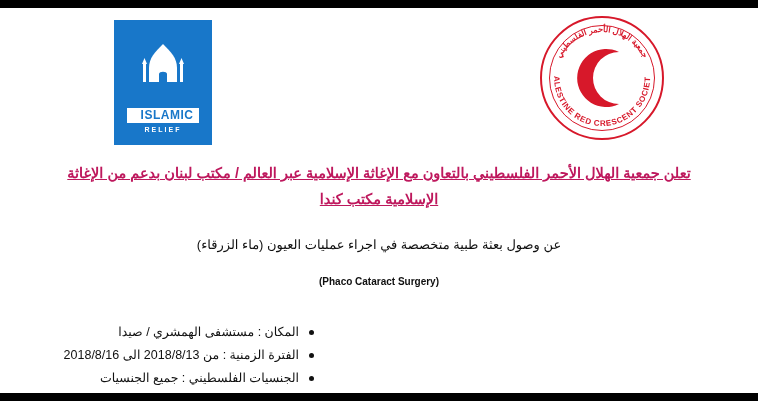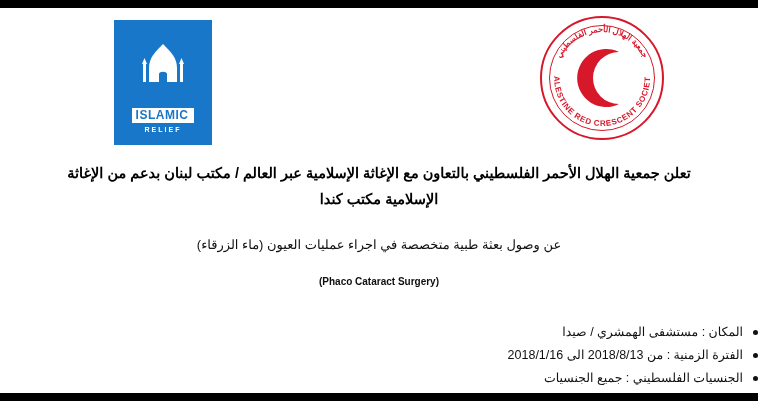--- a/index.html
+++ b/index.html
@@ -63,21 +63,21 @@
     width: 100%;
     text-align: center;
   }
   .ir-name {
     display: inline-block;
     background: #ffffff;
     color: #1877c9;
     font-size: 12px;
     font-weight: bold;
     letter-spacing: 0.5px;
-    padding: 1px 6px 1px 4px;
+    padding: 1px 6px 1px 14px;
     line-height: 13px;
     font-family: "Liberation Sans", sans-serif;
   }
   .ir-sub {
     display: block;
     margin-top: 3px;
     color: #ffffff;
     font-size: 7px;
     letter-spacing: 2px;
     font-weight: bold;
@@ -130,23 +130,24 @@
     top: 160px;
     width: 758px;
     direction: rtl;
     text-align: center;
   }
   .headline {
     margin: 0 auto;
     width: 650px;
     font-size: 14.5px;
     font-weight: bold;
-    color: #000000;
+    color: #be185d;
     line-height: 26px;
     font-family: "Liberation Sans", sans-serif;
+    text-decoration: underline;
   }
   .subline {
     margin: 22px auto 0 auto;
     width: 650px;
     font-size: 13px;
     color: #0f0f0f;
     line-height: 22px;
   }
   .english-title {
     margin: 20px auto 0 auto;
@@ -162,22 +163,23 @@
   .details {
     position: absolute;
     top: 322px;
     left: 0;
     width: 758px;
     direction: rtl;
   }
   .detail-row {
     display: flex;
     align-items: center;
-    justify-content: flex-start;
+    justify-content: flex-end;
     margin-bottom: 3px;
+    padding-left: 24px;
   }
   .detail-inner {
     display: flex;
     align-items: center;
     width: 290px;
   }
   .bullet {
     width: 5px;
     height: 5px;
     border-radius: 50%;
@@ -248,21 +250,21 @@
   <div class="details">
     <div class="detail-row">
       <div class="detail-inner">
         <span class="bullet"></span>
         <span class="detail-text">المكان : مستشفى الهمشري / صيدا</span>
       </div>
     </div>
     <div class="detail-row">
       <div class="detail-inner">
         <span class="bullet"></span>
-        <span class="detail-text">الفترة الزمنية : من 2018/8/13 الى 2018/1/16</span>
+        <span class="detail-text">الفترة الزمنية : من 2018/8/13 الى 2018/8/16</span>
       </div>
     </div>
     <div class="detail-row">
       <div class="detail-inner">
         <span class="bullet"></span>
         <span class="detail-text">الجنسيات الفلسطيني : جميع الجنسيات</span>
       </div>
     </div>
   </div>
 

